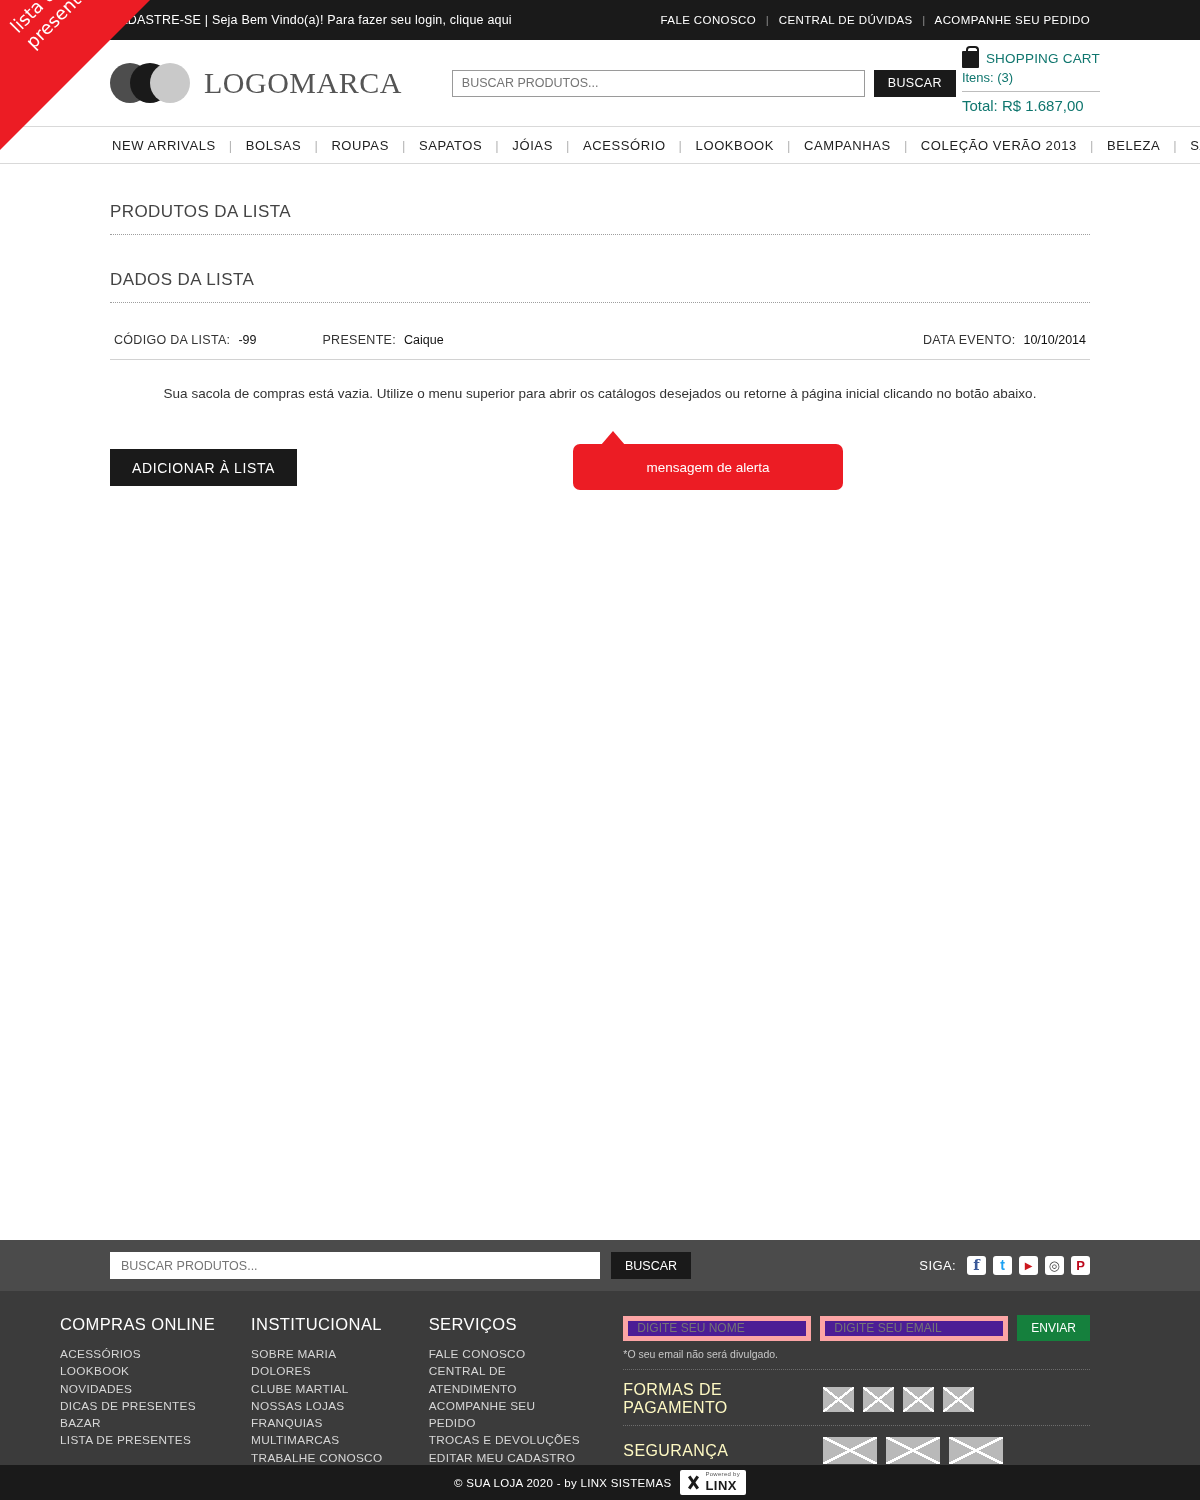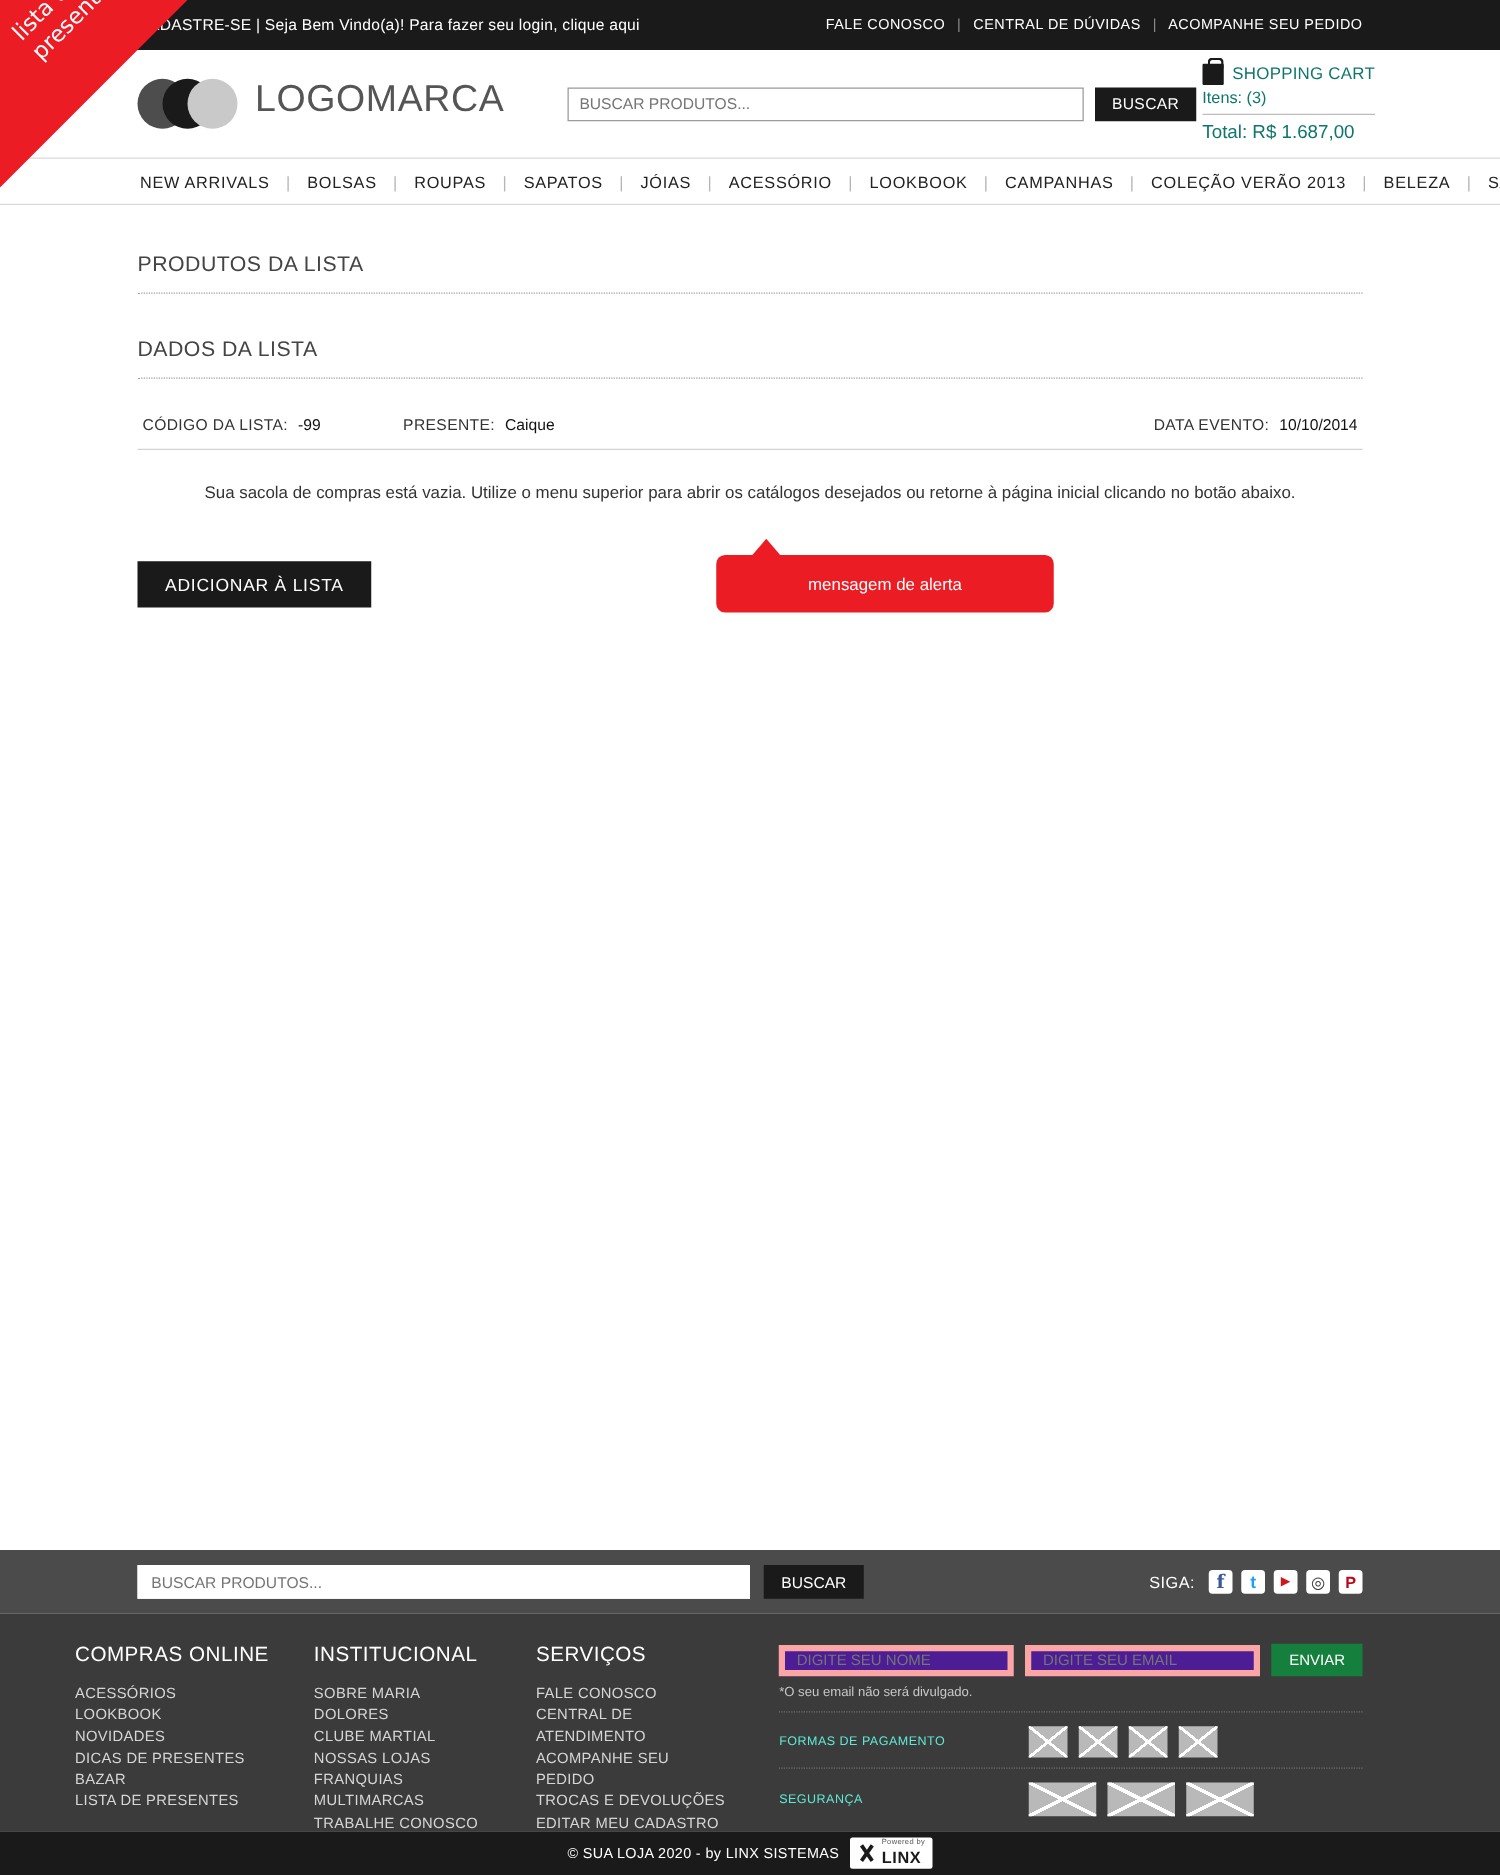--- a/index.html
+++ b/index.html
@@ -35,21 +35,21 @@
     position:absolute; left:6px; top:22px;
     transform:rotate(-45deg); transform-origin:left top;
     color:#fff; font-size:18px; line-height:22px; width:120px;
     font-family:"DejaVu Sans", sans-serif;
   }
   
   .header {
     height:86px; display:flex; align-items:center; padding:0 100px 0 110px;
     position:relative;
   }
-  .logo { display:flex; align-items:flex-start; gap:14px; }
+  .logo { display:flex; align-items:center; gap:14px;font-family:Liberation Serif, serif; }
   .logo-circles { position:relative; width:80px; height:40px; }
   .logo-circles i { position:absolute; top:0; width:40px; height:40px; border-radius:50%; display:block; }
   .logo-circles i.c1 { left:0;  background:#4d4d4d; }
   .logo-circles i.c2 { left:20px; background:#1a1a1a; }
   .logo-circles i.c3 { left:40px; background:#c9c9c9; }
   .logo-text { font-size:30px; color:#555; letter-spacing:.5px; }
   .search-wrap { margin-left:50px; display:flex; align-items:stretch; }
   .search-input {
     width:413px; height:27px; border:1px solid #9a9a9a; padding:0 9px;
     font-size:12.5px; color:#8a8a8a; background:#fff;
@@ -170,21 +170,21 @@
   }
   .nl-input.nome { width:188px; }
   .nl-input.email { width:188px; }
   .nl-btn {
     height:26px; background:#15803d; color:#fff; border:none; padding:0 14px;
     font-size:12px; cursor:pointer; font-family:Liberation Sans, sans-serif;
   }
   .nl-note { font-size:10.5px; color:#c7c7c7; margin-top:7px; }
   .fr-divider { border-top:1px dotted #6d6d6d; margin:9px 0 0 0; }
   .pay-row, .sec-row { display:flex; align-items:center; padding:11px 0 0 0; }
-  .pay-row .lbl, .sec-row .lbl { font-size:10px; color:#5eead4; letter-spacing:.4px; width:200px; }
+  .pay-row .lbl, .sec-row .lbl { font-size:16px; color:#fef9c3; letter-spacing:.4px; width:200px; }
   .flag {
     width:31px; height:25px; background:#b9b9b9; margin-right:9px; position:relative; display:inline-block;
   }
   .flag:before, .flag:after{
     content:""; position:absolute; left:0; top:0; width:100%; height:100%;
   }
   .flag:before{ background:linear-gradient(to bottom right, transparent 47%, #fff 47%, #fff 53%, transparent 53%); }
   .flag:after{ background:linear-gradient(to bottom left, transparent 47%, #fff 47%, #fff 53%, transparent 53%); }
   .flag.wide { width:54px; height:27px; }
   .sec-row { border-top:1px dotted #6d6d6d; margin-top:8px; }

